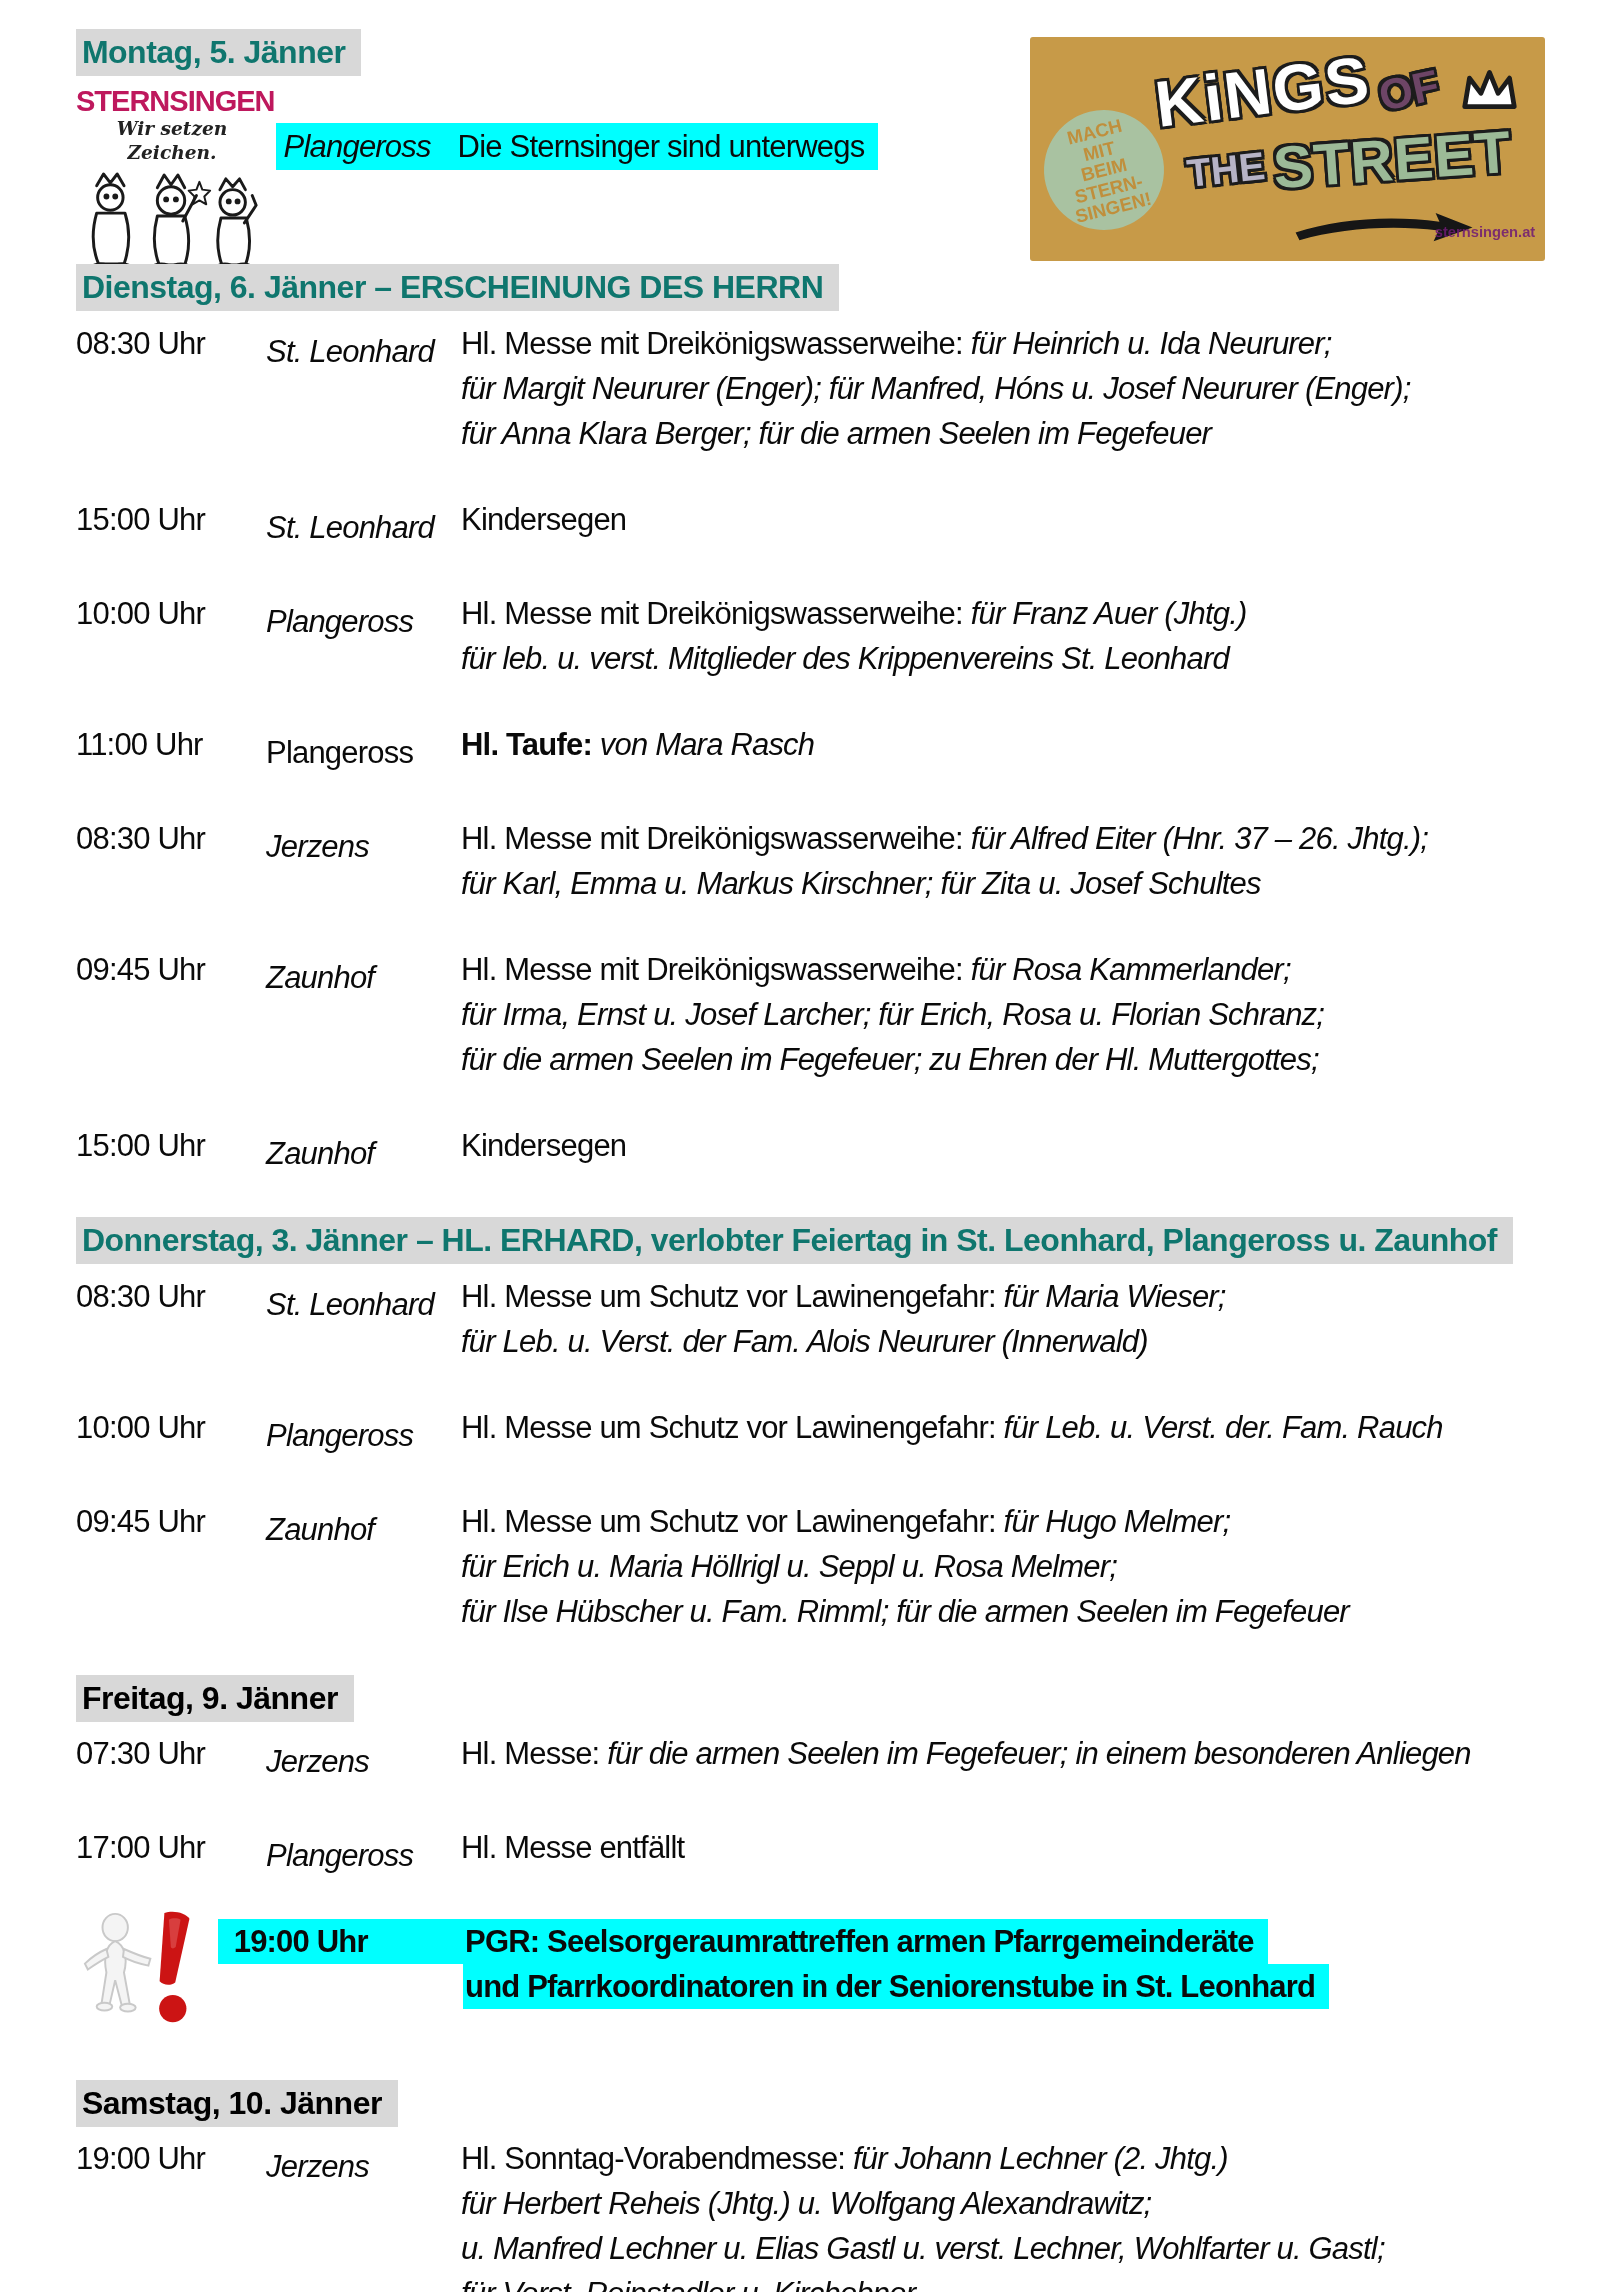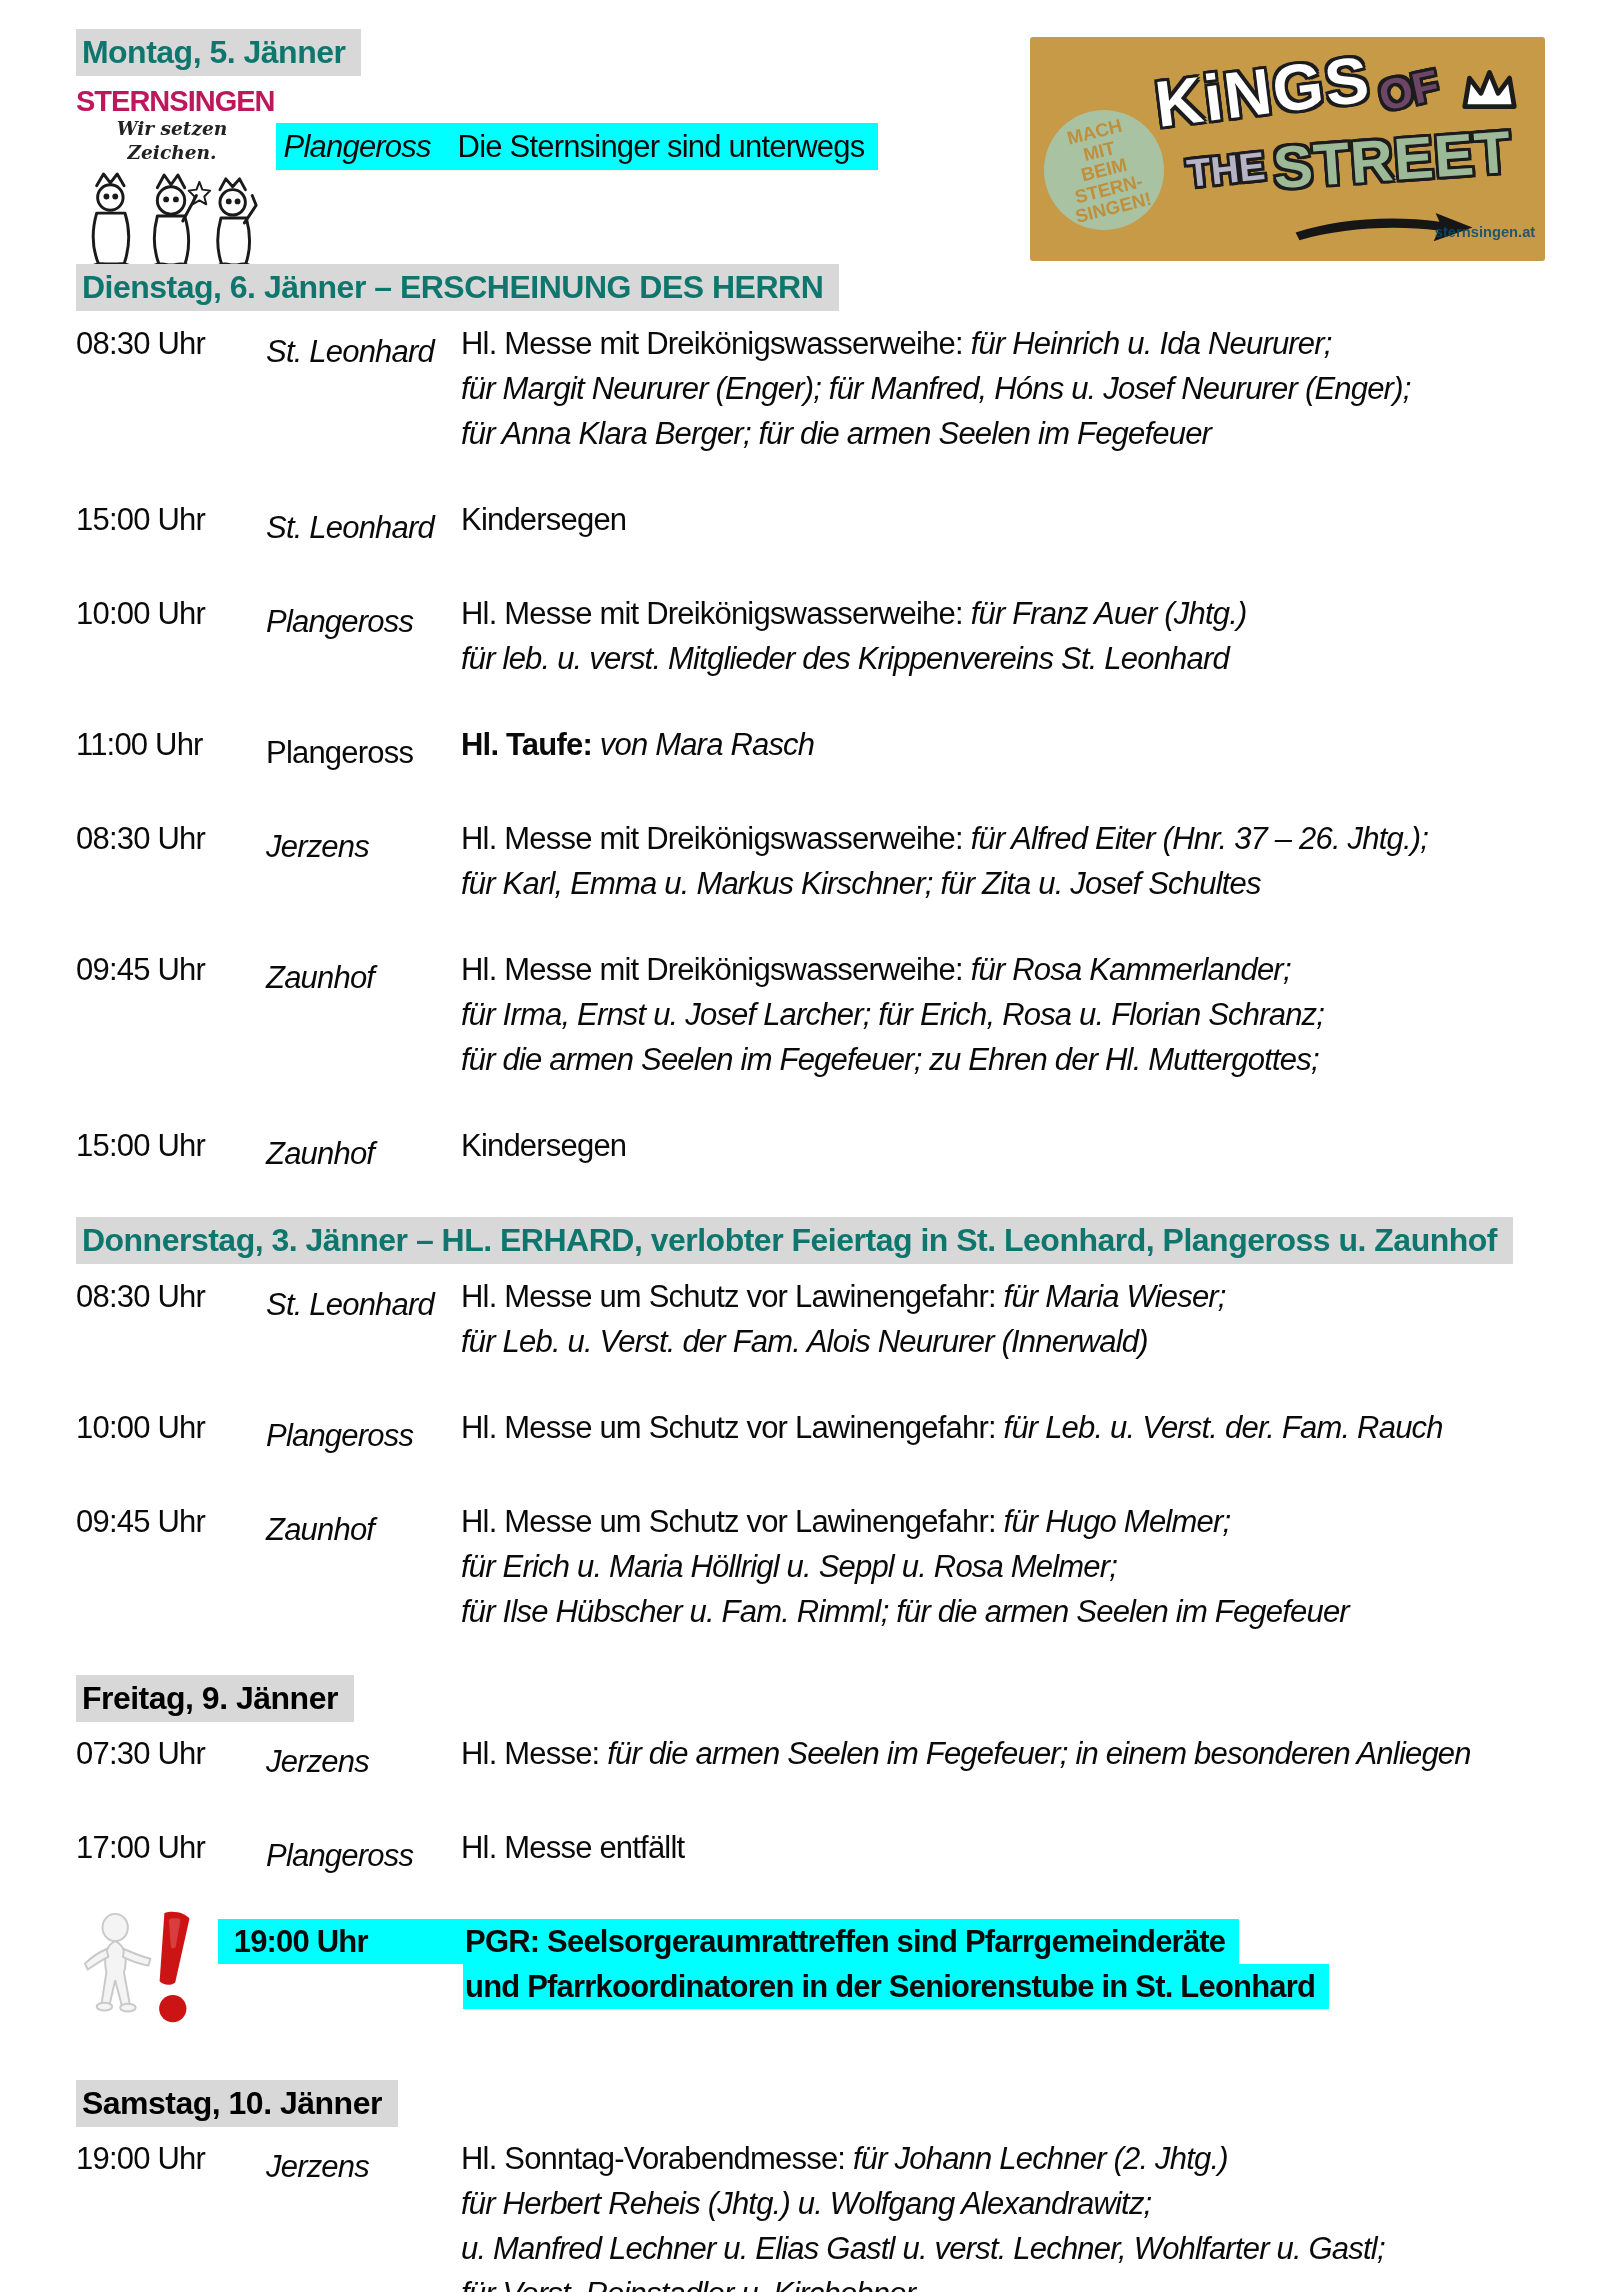--- a/index.html
+++ b/index.html
@@ -55,21 +55,21 @@
     display:flex; flex-direction:column; justify-content:center; text-align:center;
     color:#c08f3c; font-weight:bold; font-size:18.6px; line-height:19.6px;
   }
   .outl{text-shadow:-2.9px -2.9px 0 #1c1c1c,2.9px -2.9px 0 #1c1c1c,-2.9px 2.9px 0 #1c1c1c,2.9px 2.9px 0 #1c1c1c,-2.9px 0 0 #1c1c1c,2.9px 0 0 #1c1c1c,0 -2.9px 0 #1c1c1c,0 2.9px 0 #1c1c1c;}
   .banner .kings{position:absolute; left:125px; top:21.6px; font-weight:bold; font-size:65px; line-height:65px; color:#ffffff; transform:rotate(-7deg); letter-spacing:2px;}
   .banner .of{position:absolute; left:349px; top:31px; font-weight:bold; font-size:43px; color:#6d4566; transform:rotate(-12deg);}
   .banner .crown{position:absolute; left:429px; top:29px;}
   .banner .the{position:absolute; left:157px; top:110px; font-weight:bold; font-size:39px; color:#b6b3c6; transform:rotate(-6deg);}
   .banner .street{position:absolute; left:243px; top:94px; font-weight:bold; font-size:59px; line-height:59px; color:#9cba97; transform:rotate(-4deg); letter-spacing:1px;}
   .banner .arrow{position:absolute; left:263px; top:174px;}
-  .banner .url{position:absolute; right:9.8px; bottom:5.9px; font-size:14.7px; font-weight:bold; color:#0c4a6e; opacity:.85;}
+  .banner .url{position:absolute; right:9.8px; bottom:5.9px; font-size:14.7px; font-weight:bold; color:#701a75; opacity:.85;}
 </style>
 </head>
 <body>
 
 <div class="page">
 
   <div class="banner">
     <div class="badge">
       <span>MACH</span>
       <span>MIT</span>
@@ -259,21 +259,21 @@
         <circle cx="99" cy="103" r="14"></circle>
       </g>
       <path d="M95 12 C98 10 104 10 107 12 L102 40 C100 42 98 42 97 40 Z" fill="#e05a5a" opacity="0.6"></path>
     </svg>
   </span>
 </div>
           <div class="t">
             <span class="band">19:00 Uhr</span>
           </div>
           <div class="d">
-            <div class="line"><span><span class="b">PGR: Seelsorgeraumrattreffen sind Pfarrgemeinderäte</span></span></div>
+            <div class="line"><span><span class="b">PGR: Seelsorgeraumrattreffen armen Pfarrgemeinderäte</span></span></div>
             <div class="line"><span><span class="b">und Pfarrkoordinatoren in der Seniorenstube in St. Leonhard</span></span></div>
           </div>
         </div>
       </section>
       <section class="day-section">
         <div class="day-head black"><span>Samstag, 10. Jänner</span></div>
         <div class="row">
           <div class="t">19:00 Uhr</div>
           <div class="p i">Jerzens</div>
           <div class="d">

